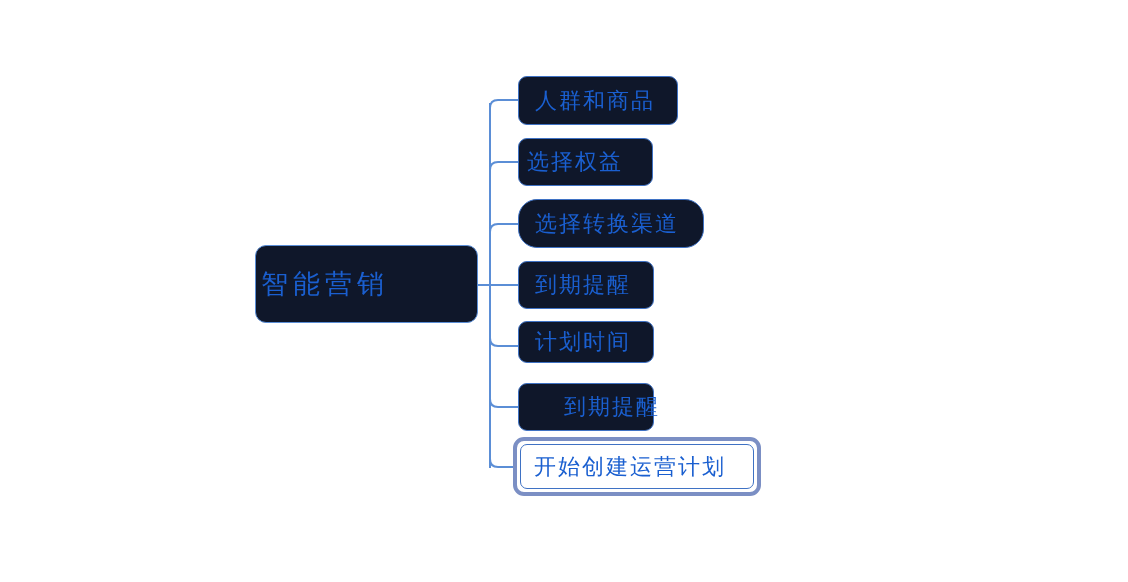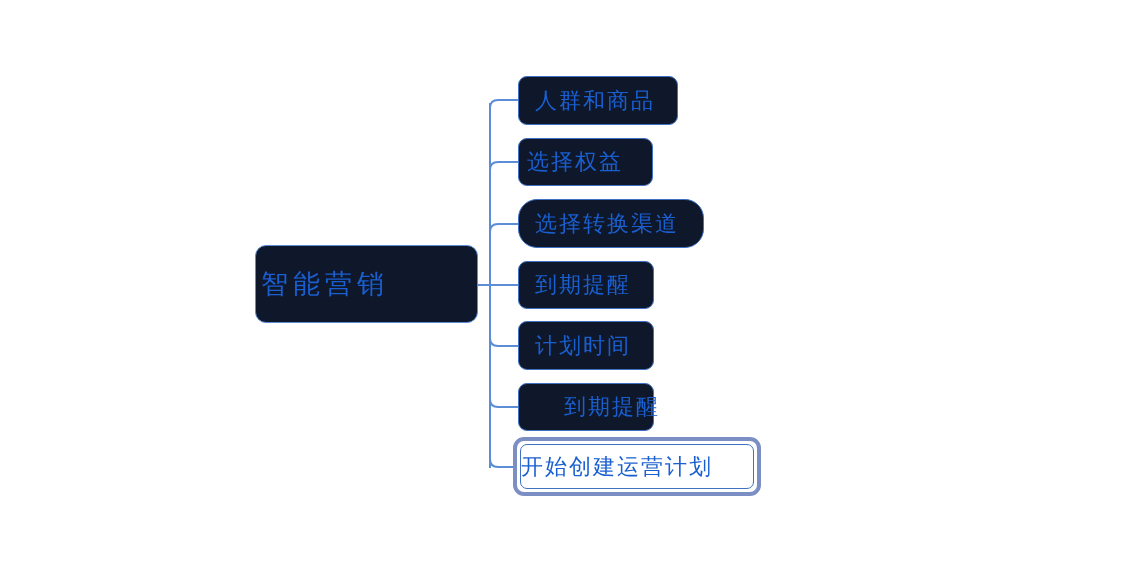--- a/index.html
+++ b/index.html
@@ -70,21 +70,21 @@
   }
   .node-selected .node-inner {
     width: 100%;
     height: 100%;
     box-sizing: border-box;
     border: 1.5px solid #3f72c4;
     border-radius: 7px;
     background: #ffffff;
     display: flex;
     align-items: center;
-    padding-left: 0;
+    padding-left: 13px;
   }
   .node-selected .node-label {
     font-size: 22px;
     letter-spacing: 2px;
   }
 </style>
 </head>
 <body>
 
 <div id="mindmap-canvas">
@@ -119,21 +119,21 @@
   </div>
 
   <div class="node node-child" style="left:518px; top:199px; width:186px; height:49px;border-radius:19px;">
     <span class="node-label">选择转换渠道</span>
   </div>
 
   <div class="node node-child" style="left:518px; top:261px; width:136px; height:48px;">
     <span class="node-label">到期提醒</span>
   </div>
 
-  <div class="node node-child" style="left:518px; top:321px; width:136px; height:49px;">
+  <div class="node node-child" style="left:518px; top:321px; width:136px; height:42px;">
     <span class="node-label">计划时间</span>
   </div>
 
   <div class="node node-child" style="left:518px; top:383px; width:136px; height:48px;padding-left:45px;">
     <span class="node-label">到期提醒</span>
   </div>
 
   <div class="node node-selected" style="left:513px; top:437px; width:248px; height:59px;">
     <div class="node-inner">
       <span class="node-label">开始创建运营计划</span>

